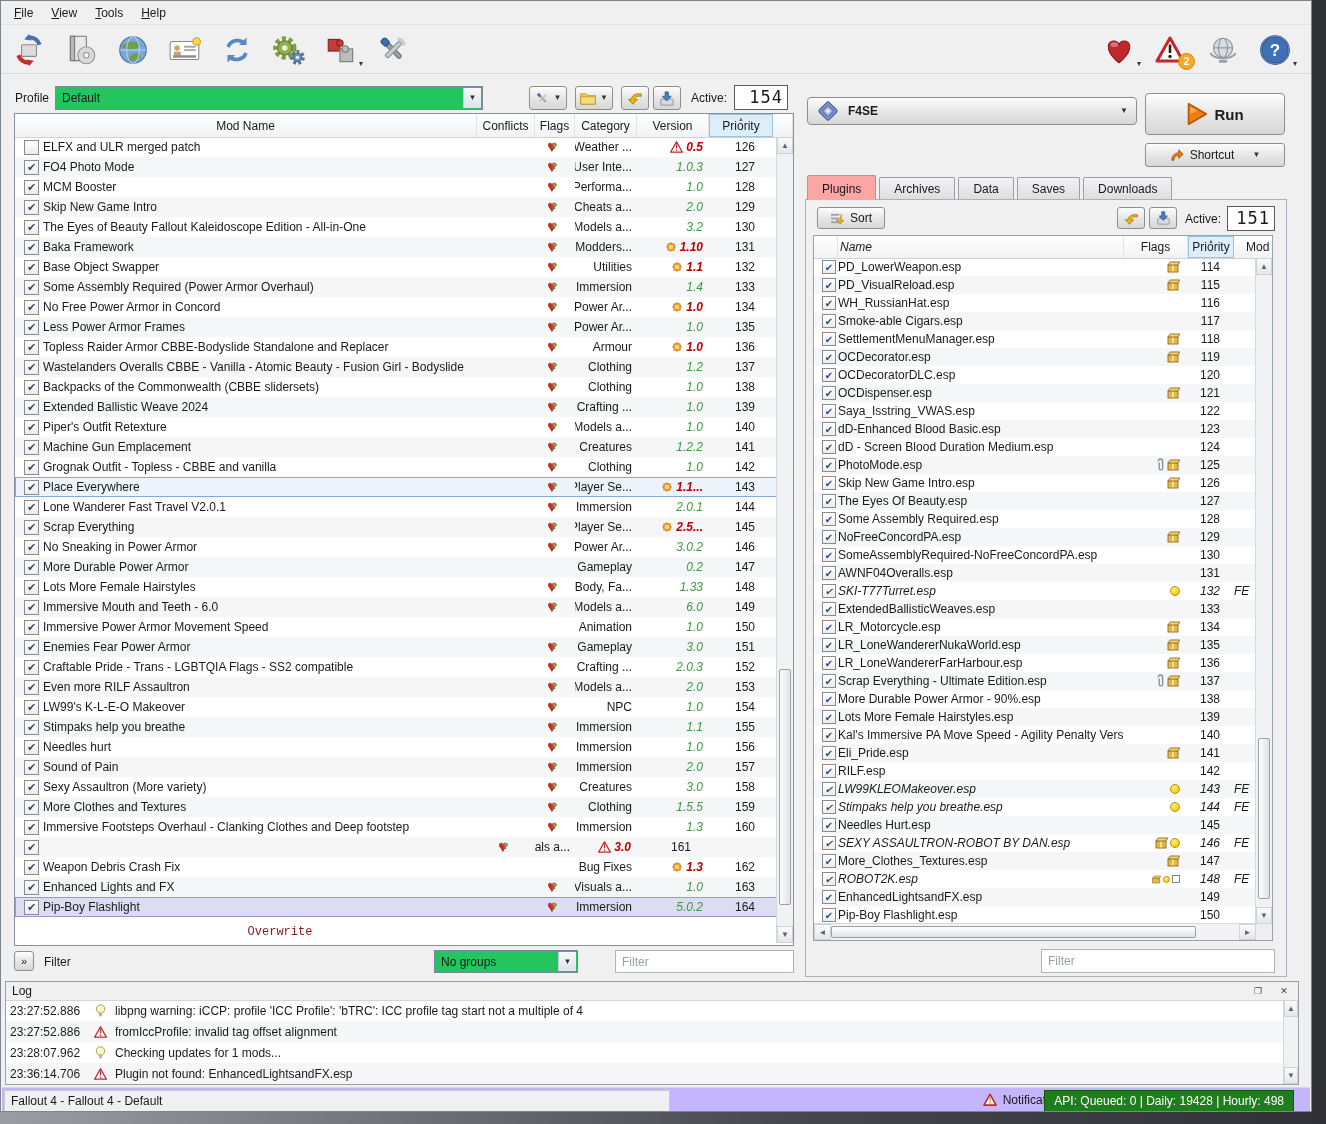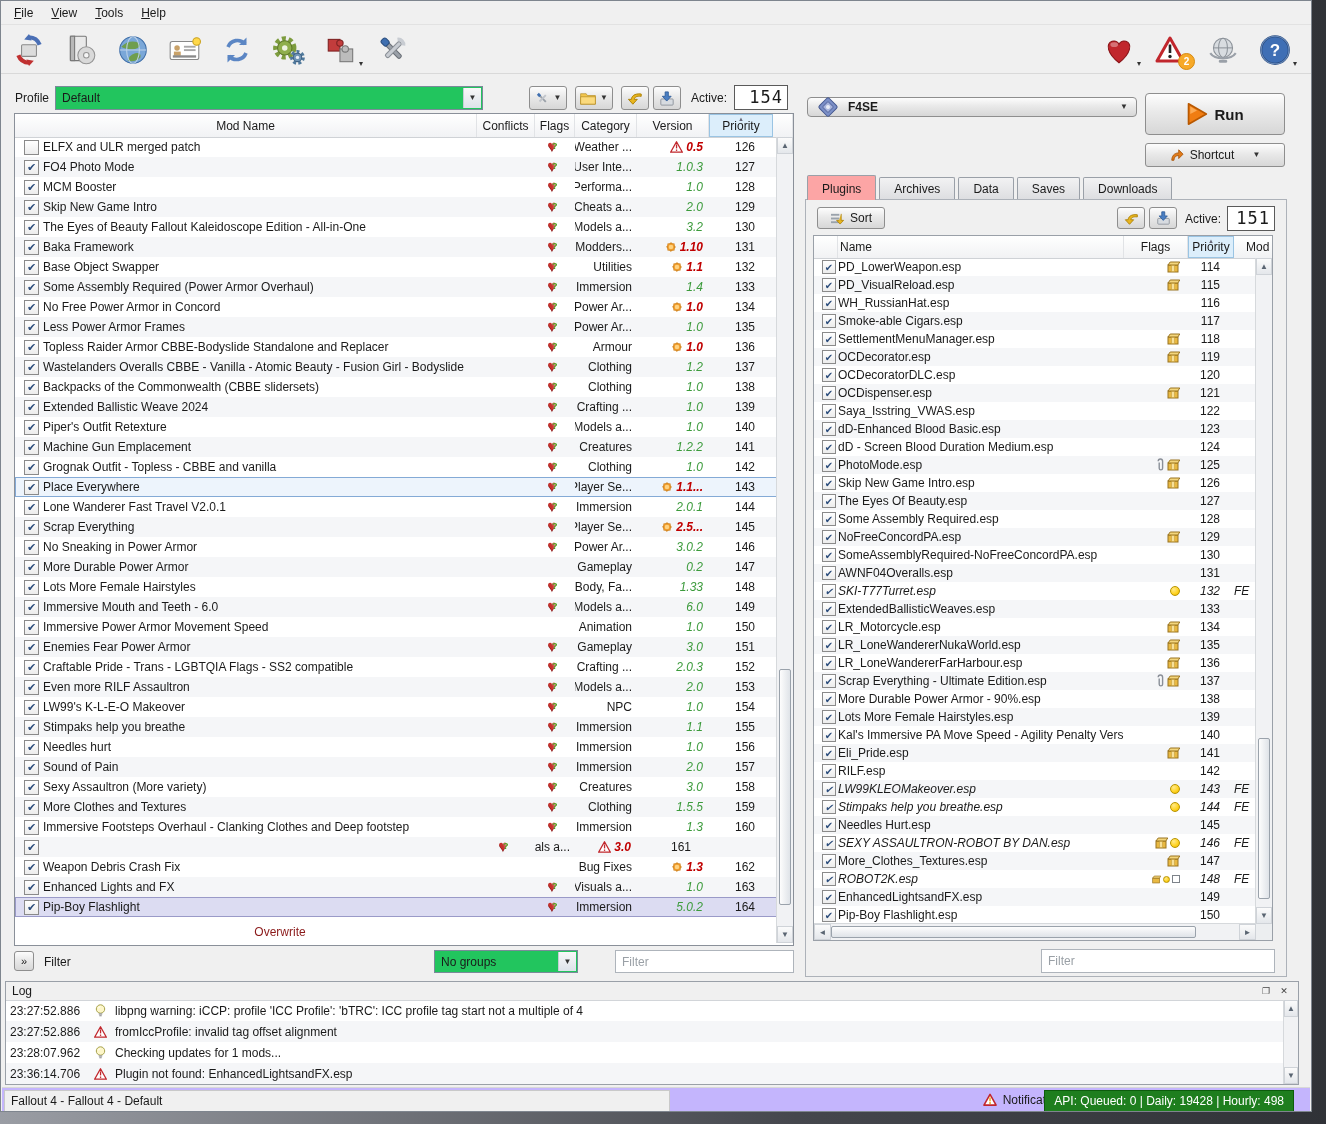--- a/index.html
+++ b/index.html
@@ -38,21 +38,21 @@
   .mrow.alt{background:#f5f6f8;}
   .mrow.focus{background:#edf4fc;outline:1px solid #84aad6;outline-offset:-1px;}
   .mrow.selected{background:#dcdcf2;outline:1px solid #9a9ac8;outline-offset:-1px;}
   .mname{overflow:hidden;white-space:nowrap;padding-left:2px;}
   .mcol{display:flex;align-items:center;justify-content:center;overflow:hidden;white-space:nowrap;height:100%;}
   .mcat{justify-content:flex-end;padding-right:5px;}
   .mver{justify-content:flex-end;padding-right:6px;gap:3px;font-style:italic;}
   .v-green{color:var(--green);}
   .v-red{color:var(--red);font-weight:bold;}
   .mpri{justify-content:flex-end;padding-right:18px;}
-  .overwrite-row{position:absolute;left:0;bottom:2px;width:530px;height:22px;display:flex;align-items:center;justify-content:center;color:var(--overwrite);}
+  .overwrite-row{position:absolute;left:0;bottom:2px;width:530px;height:22px;display:flex;align-items:center;justify-content:center;color:var(--overwrite);font-family:Liberation Mono, monospace;}
   
   .vscroll{position:absolute;top:23px;right:0;bottom:2px;width:16px;background:#f1f2f4;border-left:1px solid #d6d9dc;}
   .sarrow{position:absolute;left:0;right:0;height:15px;display:flex;align-items:center;justify-content:center;font-size:8px;color:#5a6572;background:linear-gradient(#fbfbfb,#e4e7eb);border:1px solid #cfd3d8;}
   .sarrow.up{top:0}.sarrow.down{bottom:0}
   .sarrow.left{left:0;right:auto;top:0;bottom:0;width:15px;height:auto;}
   .sarrow.right{right:0;left:auto;top:0;bottom:0;width:15px;height:auto;}
   .sthumb{position:absolute;left:2px;right:2px;border:1px solid #9aa2ab;border-radius:2px;background:linear-gradient(to right,#fdfdfd,#dfe3e8);}
   .hthumb{position:absolute;top:2px;bottom:2px;border:1px solid #9aa2ab;border-radius:2px;background:linear-gradient(#fdfdfd,#dfe3e8);}
   
   .lfilter{left:13px;top:948px;width:780px;height:26px;}
@@ -77,21 +77,21 @@
   .scorner{position:absolute;right:0;bottom:0;width:16px;height:16px;background:#eceef0;}
   
   .heartq{position:relative;display:inline-block;width:15px;height:15px;}
   .hq-h{position:absolute;left:0;top:-3px;font-size:15px;color:#c7302c;text-shadow:0 1px 0 #7e0f0f;}
   .hq-q{position:absolute;left:4.5px;top:1px;font-size:9px;font-weight:bold;color:#4ca41c;text-shadow:0 0 2px #fff;}
   .pl-light{display:inline-block;width:10px;height:10px;border-radius:50%;background:radial-gradient(circle at 35% 30%,#ffe98a,#ffd21e 60%,#e2ae00);border:1px solid #b89400;box-sizing:border-box;}
   .pl-light.sm{width:7px;height:7px;}
   .pl-square{display:inline-block;width:8px;height:8px;border:1px solid #7d838a;background:#fff;box-sizing:border-box;}
   
   .log{left:4px;top:980px;width:1294px;height:104px;border:1px solid #9aa0a8;background:#fff;}
-  .log-title{position:absolute;left:0;top:0;right:0;height:18px;background:#f0f0f0;border-bottom:1px solid #d2d5d9;display:flex;align-items:center;padding:0 6px;gap:2px;}
+  .log-title{position:absolute;left:0;top:0;right:0;height:18px;background:#f0f0f0;border-bottom:1px solid #d2d5d9;display:flex;align-items:center;padding:0 6px;gap:10px;}
   .log-rows{position:absolute;left:0;top:18px;right:14px;bottom:0;overflow:hidden;}
   .lrow{height:21px;display:flex;align-items:center;gap:7px;padding-left:4px;}
   .lrow.alt{background:#f5f6f8;}
   .ltime{width:76px;}
   .licon{width:15px;display:flex;justify-content:center;}
   .lvscroll{position:absolute;top:18px;right:0;bottom:0;width:14px;background:#f1f2f4;border-left:1px solid #d6d9dc;}
   
   .status{left:1px;right:1px;top:1086px;height:24px;background:#c4b5fd;border-top:1px solid #d8d8d8;}
   .scell-left{position:absolute;left:2px;top:2px;width:658px;height:20px;border:1px solid #c9c9c9;display:flex;align-items:center;padding-left:6px;background:#f0f0f0;}
   .notif{position:absolute;right:242px;top:2px;height:20px;display:flex;align-items:center;gap:5px;}
@@ -1038,21 +1038,21 @@
     <span class="abs" style="left:30px;top:6px;">Filter</span>
     <div class="abs combo" style="left:420px;top:1px;width:144px;height:23px;">
       <span>No groups</span>
       <span class="caret-box">
           <span class="caret">▼</span>
         </span>
     </div>
     <input class="abs filter" style="left: 601px; top: 1px; width: 179px; height: 23px;" placeholder="Filter">
   </div>
 
-  <div class="abs btn" style="left:806px;top:96px;width:330px;height:20px;justify-content:flex-start;padding-left:8px;gap:8px;border-radius:4px;">
+  <div class="abs btn" style="left:806px;top:96px;width:330px;height:28px;justify-content:flex-start;padding-left:8px;gap:8px;border-radius:4px;">
     <svg width="24" height="24" viewBox="0 0 24 24">
       <rect x="5" y="5" width="14" height="14" rx="2" transform="rotate(45 12 12)" fill="#7b8fc7" stroke="#46598f"></rect>
       <rect x="8" y="8" width="8" height="8" rx="1" transform="rotate(45 12 12)" fill="#a9b6dd" stroke="#5f71a8"></rect>
       <circle cx="12" cy="12" r="2" fill="#e8ecf6"></circle>
     </svg>
     <b>F4SE</b>
     <span class="caret" style="margin-left:auto;margin-right:8px;">▼</span>
   </div>
   <div class="abs btn" style="left:1144px;top:92px;width:140px;height:42px;font-size:15px;font-weight:bold;gap:6px;border-radius:4px;">
     <svg width="22" height="24" viewBox="0 0 26 28">
@@ -1097,21 +1097,21 @@
         <rect x="2" y="9" width="14" height="7" rx="1" fill="#d7dbe0" stroke="#8a9098"></rect>
         <path d="M10.5 1 v5 h3.2 l-5 5.4 -5 -5.4 h3.2 v-5 z" fill="#4a7ec2" stroke="#2d5c99"></path>
       </svg>
   </div>
   <span class="abs" style="left:1184px;top:211px;z-index:2;">Active:</span>
   <div class="abs lcd" style="left:1226px;top:205px;width:48px;height:25px;z-index:2;">151</div>
 
   <div class="abs pluginframe">
     <div class="phead">
       <span class="hcell"></span>
-      <span class="hcell" style="justify-content:flex-start;padding-left:2px;">Name</span>
+      <span class="hcell" style="justify-content:flex-start;padding-left:2px;font-style:italic;">Name</span>
       <span class="hcell">Flags</span>
       <span class="hcell sorted">
           <span class="sort-arrow">▲</span>
           <span>Priority</span>
         </span>
       <span class="hcell" style="justify-content:flex-start;padding-left:12px;border-right:none;">Mod</span>
     </div>
     <div class="prows" id="plugin-rows">
         <div class="prow">
           <span class="mcol">

